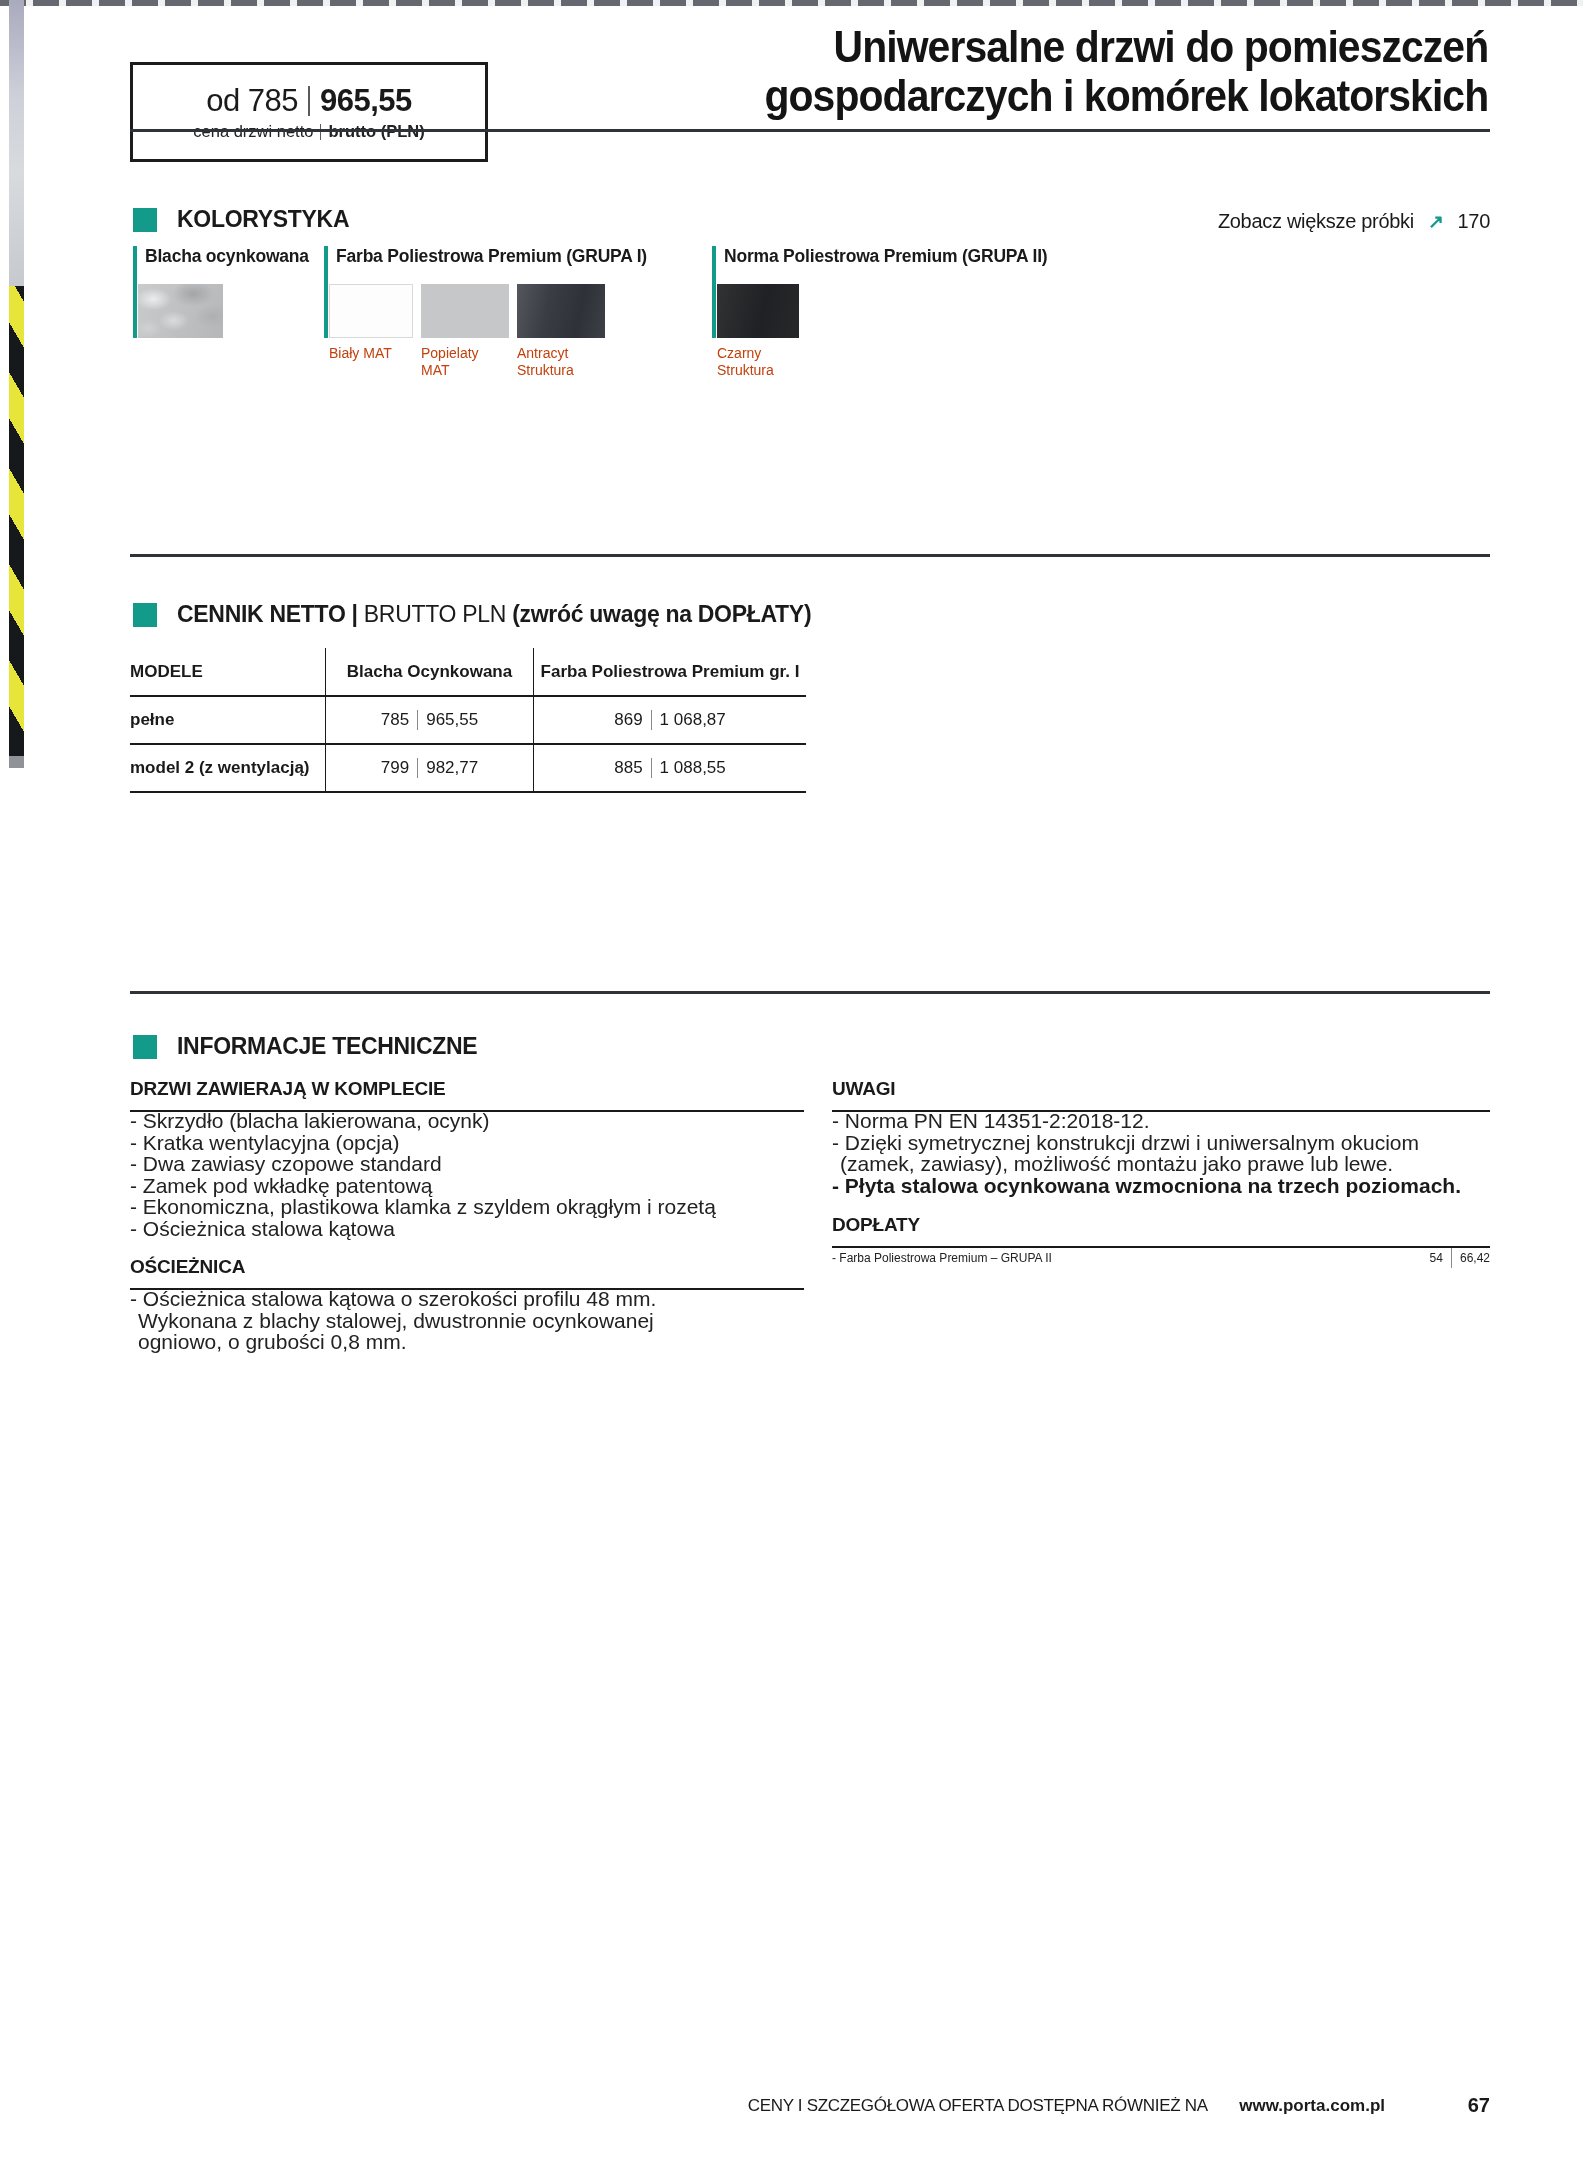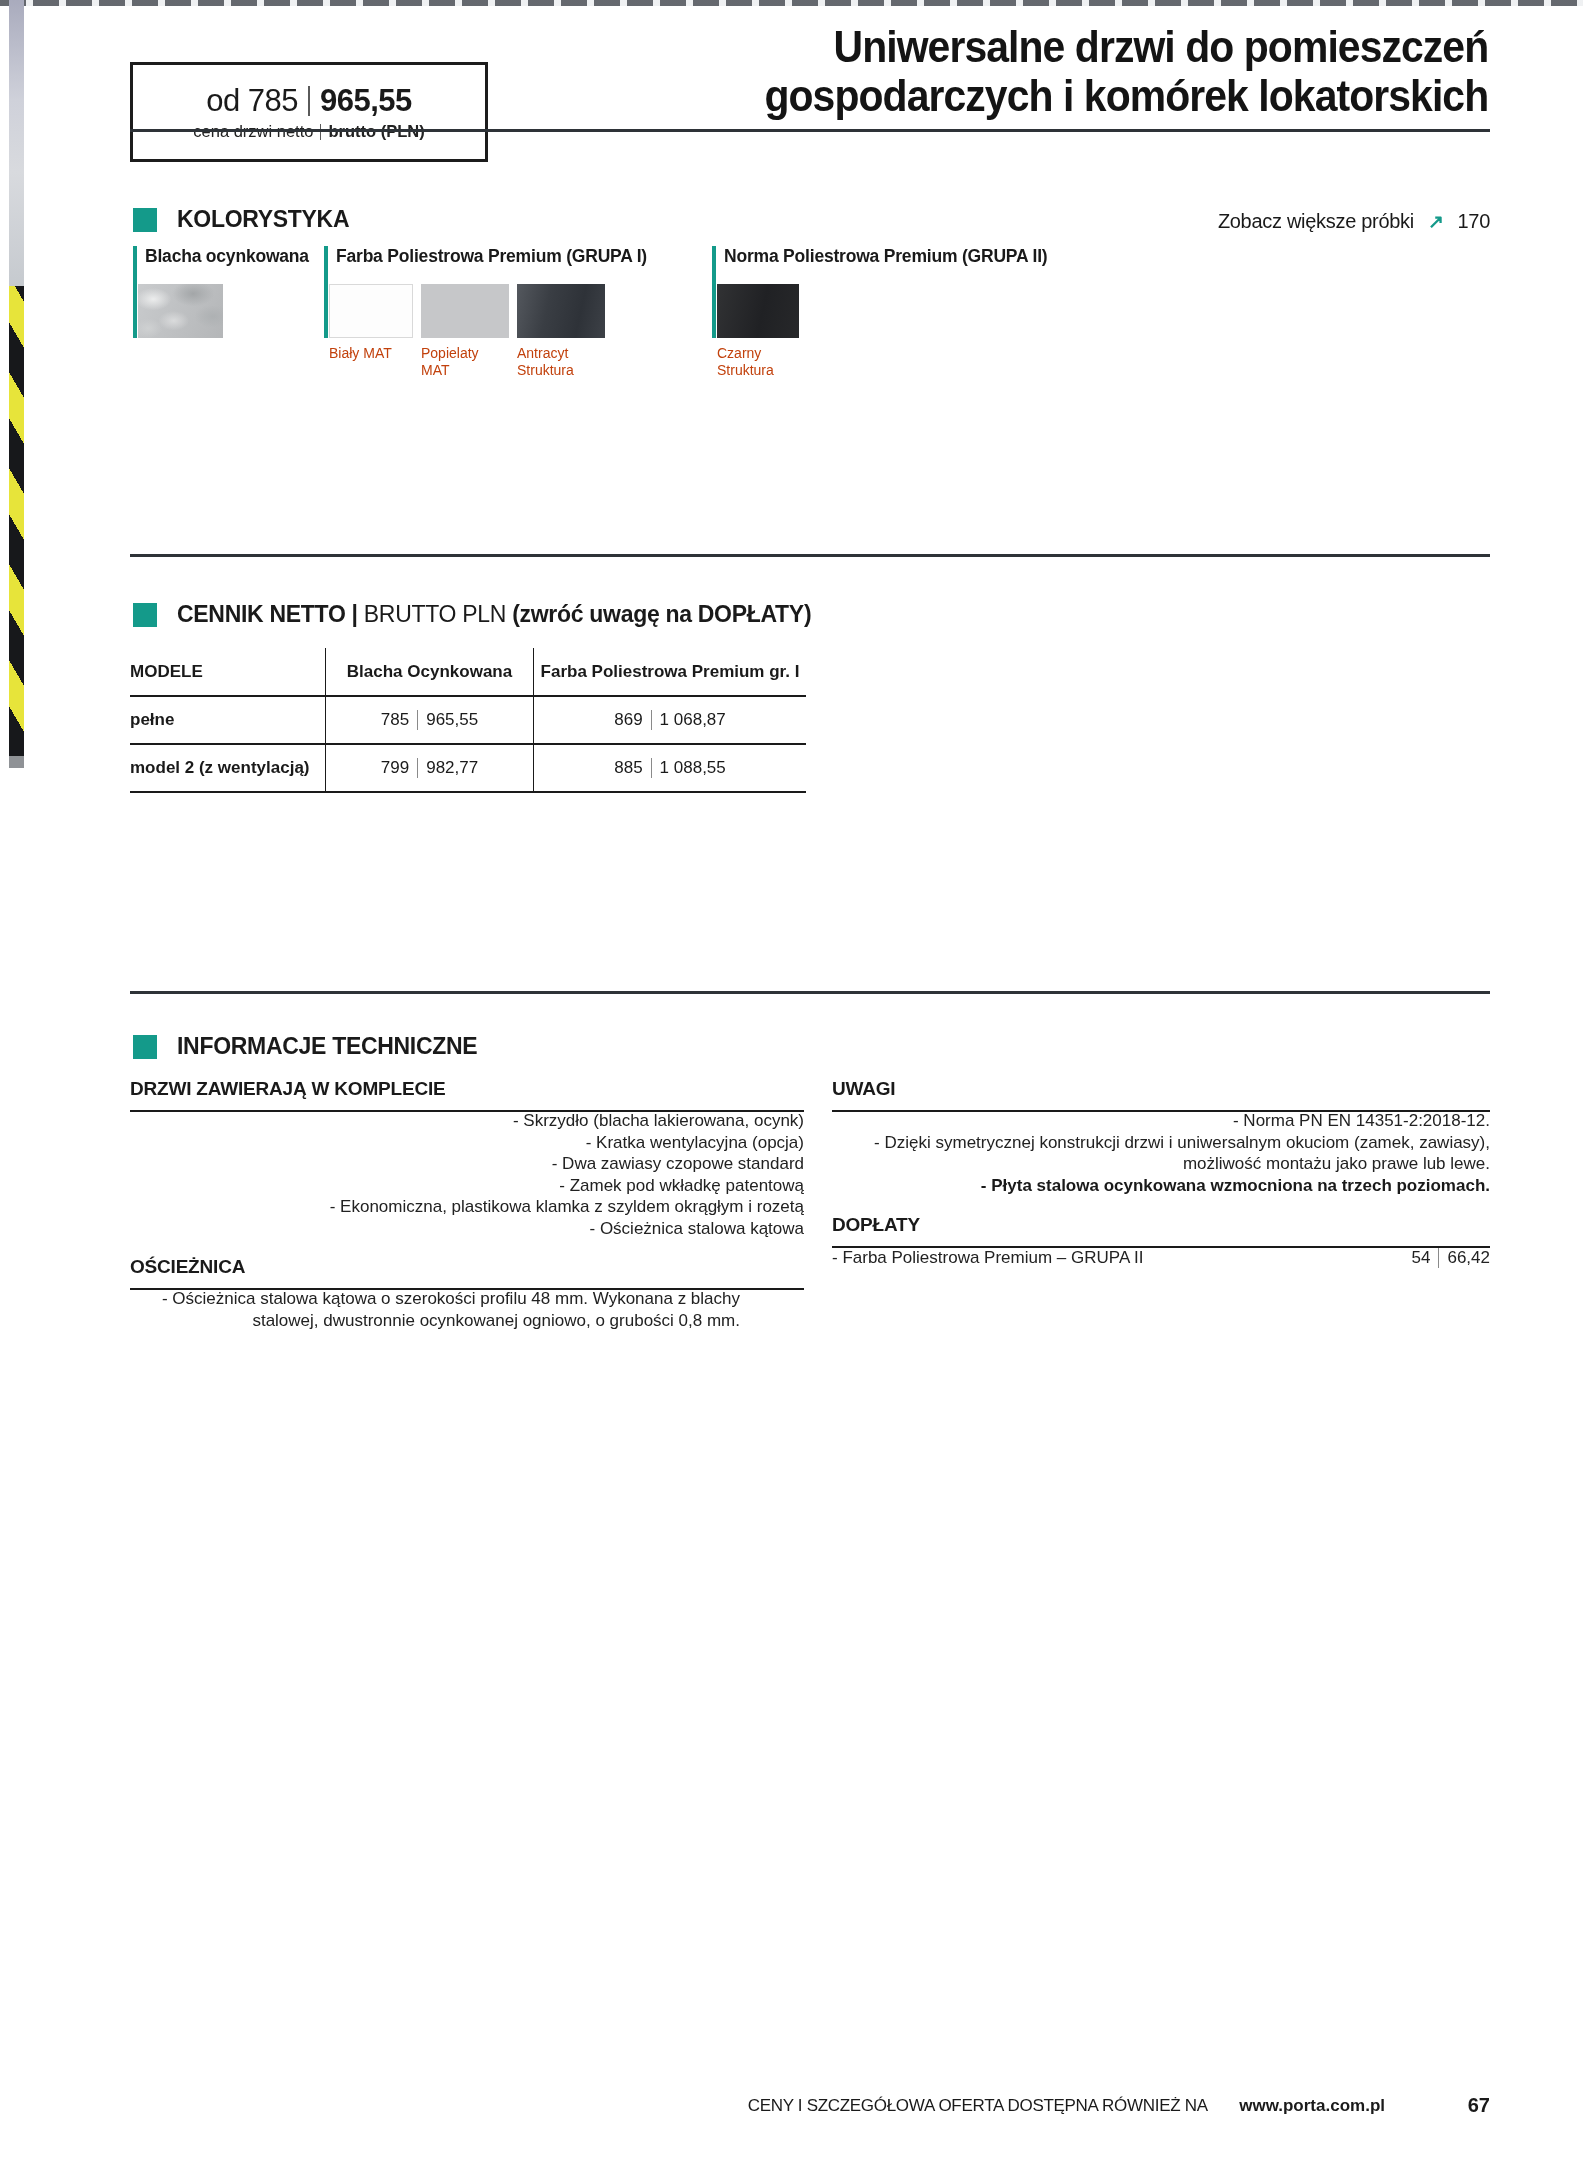--- a/index.html
+++ b/index.html
@@ -80,24 +80,24 @@
   .c2{width:208px; border-left:1.5px solid #1a1a1a; justify-content:center;}
   .c3{width:273px; border-left:1.5px solid #1a1a1a; justify-content:center;}
   .thead .tc{font-weight:bold;}
   .model{font-weight:bold;}
 
   
   .subhead{position:absolute; font-size:19px; font-weight:bold; letter-spacing:-0.2px;
     border-bottom:2.5px solid #1a1a1a; padding-bottom:10px; box-sizing:border-box;}
   .col-l{left:130px; width:674px;}
   .col-r{left:832px; width:658px;}
-  .tlist{position:absolute; font-size:17px; line-height:21.5px; color:#222;text-align:right;}
+  .tlist{position:absolute; font-size:21px; line-height:21.5px; color:#222;}
   .tlist div{padding-left:8px; text-indent:-8px;}
   .tlist .bold{font-weight:bold; color:var(--ink);}
-  .surcharge-row{position:absolute; display:flex; font-size:17px; color:#222; align-items:center;}
+  .surcharge-row{position:absolute; display:flex; font-size:12px; color:#222; align-items:center;}
   .surcharge-row .val{margin-left:auto; display:flex; align-items:center;}
 
   
   .footer-line{position:absolute; top:2096px; right:198px; font-size:17px; letter-spacing:-0.3px; white-space:nowrap;}
   .footer-line b{letter-spacing:0;margin-left:28px;}
   .page-num{position:absolute; top:2094px; right:93px; font-size:20px; font-weight:bold;}
 </style>
 </head>
 <body>
 

